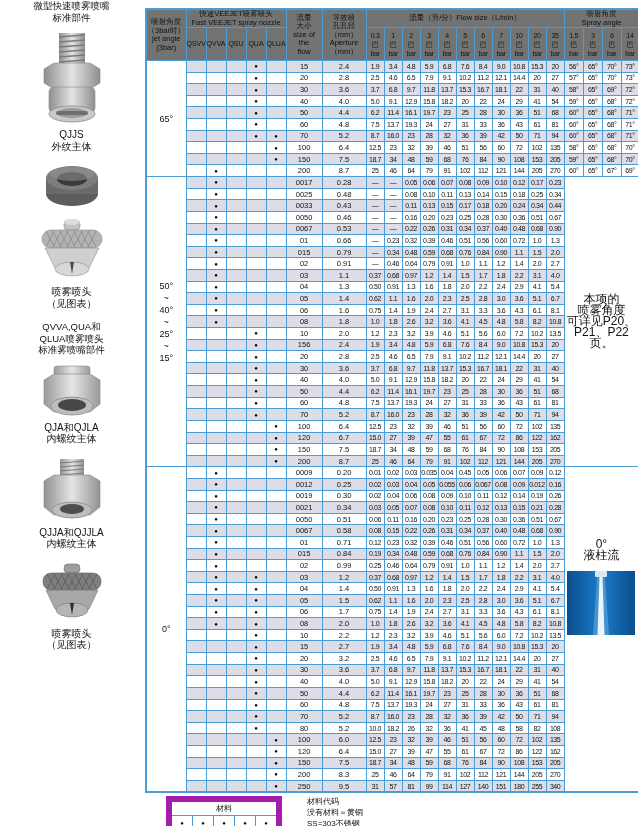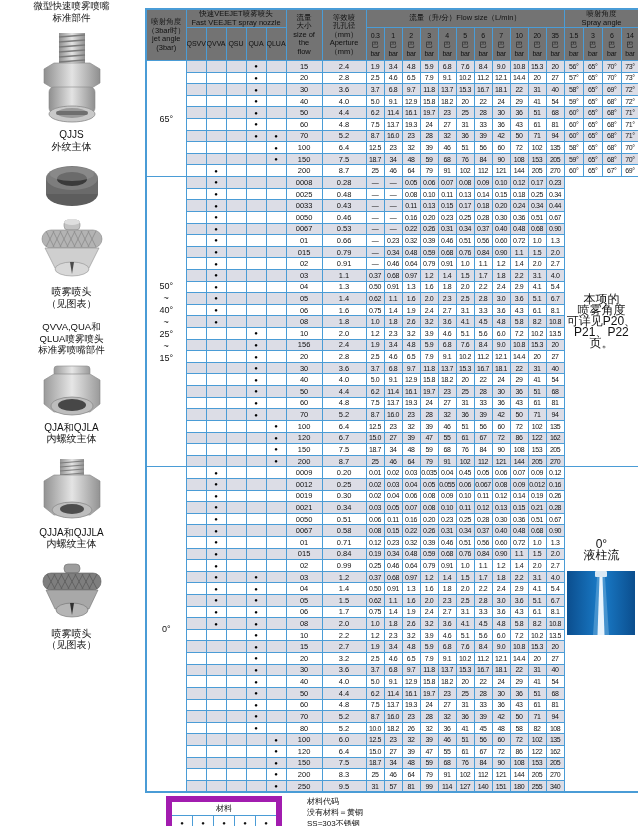--- a/index.html
+++ b/index.html
@@ -543,21 +543,21 @@
 40°
 ~
 25°
 ~
 15°</td>
             <td class="dot"></td>
             <td class="dot">●</td>
             <td class="dot"></td>
             <td class="dot"></td>
             <td class="dot"></td>
-            <td class="sizec">0008</td>
+            <td class="sizec">0017</td>
             <td class="sizec">0.28</td>
             <td class="num">—</td>
             <td class="num">—</td>
             <td class="num">0.05</td>
             <td class="num">0.06</td>
             <td class="num">0.07</td>
             <td class="num">0.08</td>
             <td class="num">0.09</td>
             <td class="num">0.10</td>
             <td class="num">0.12</td>

